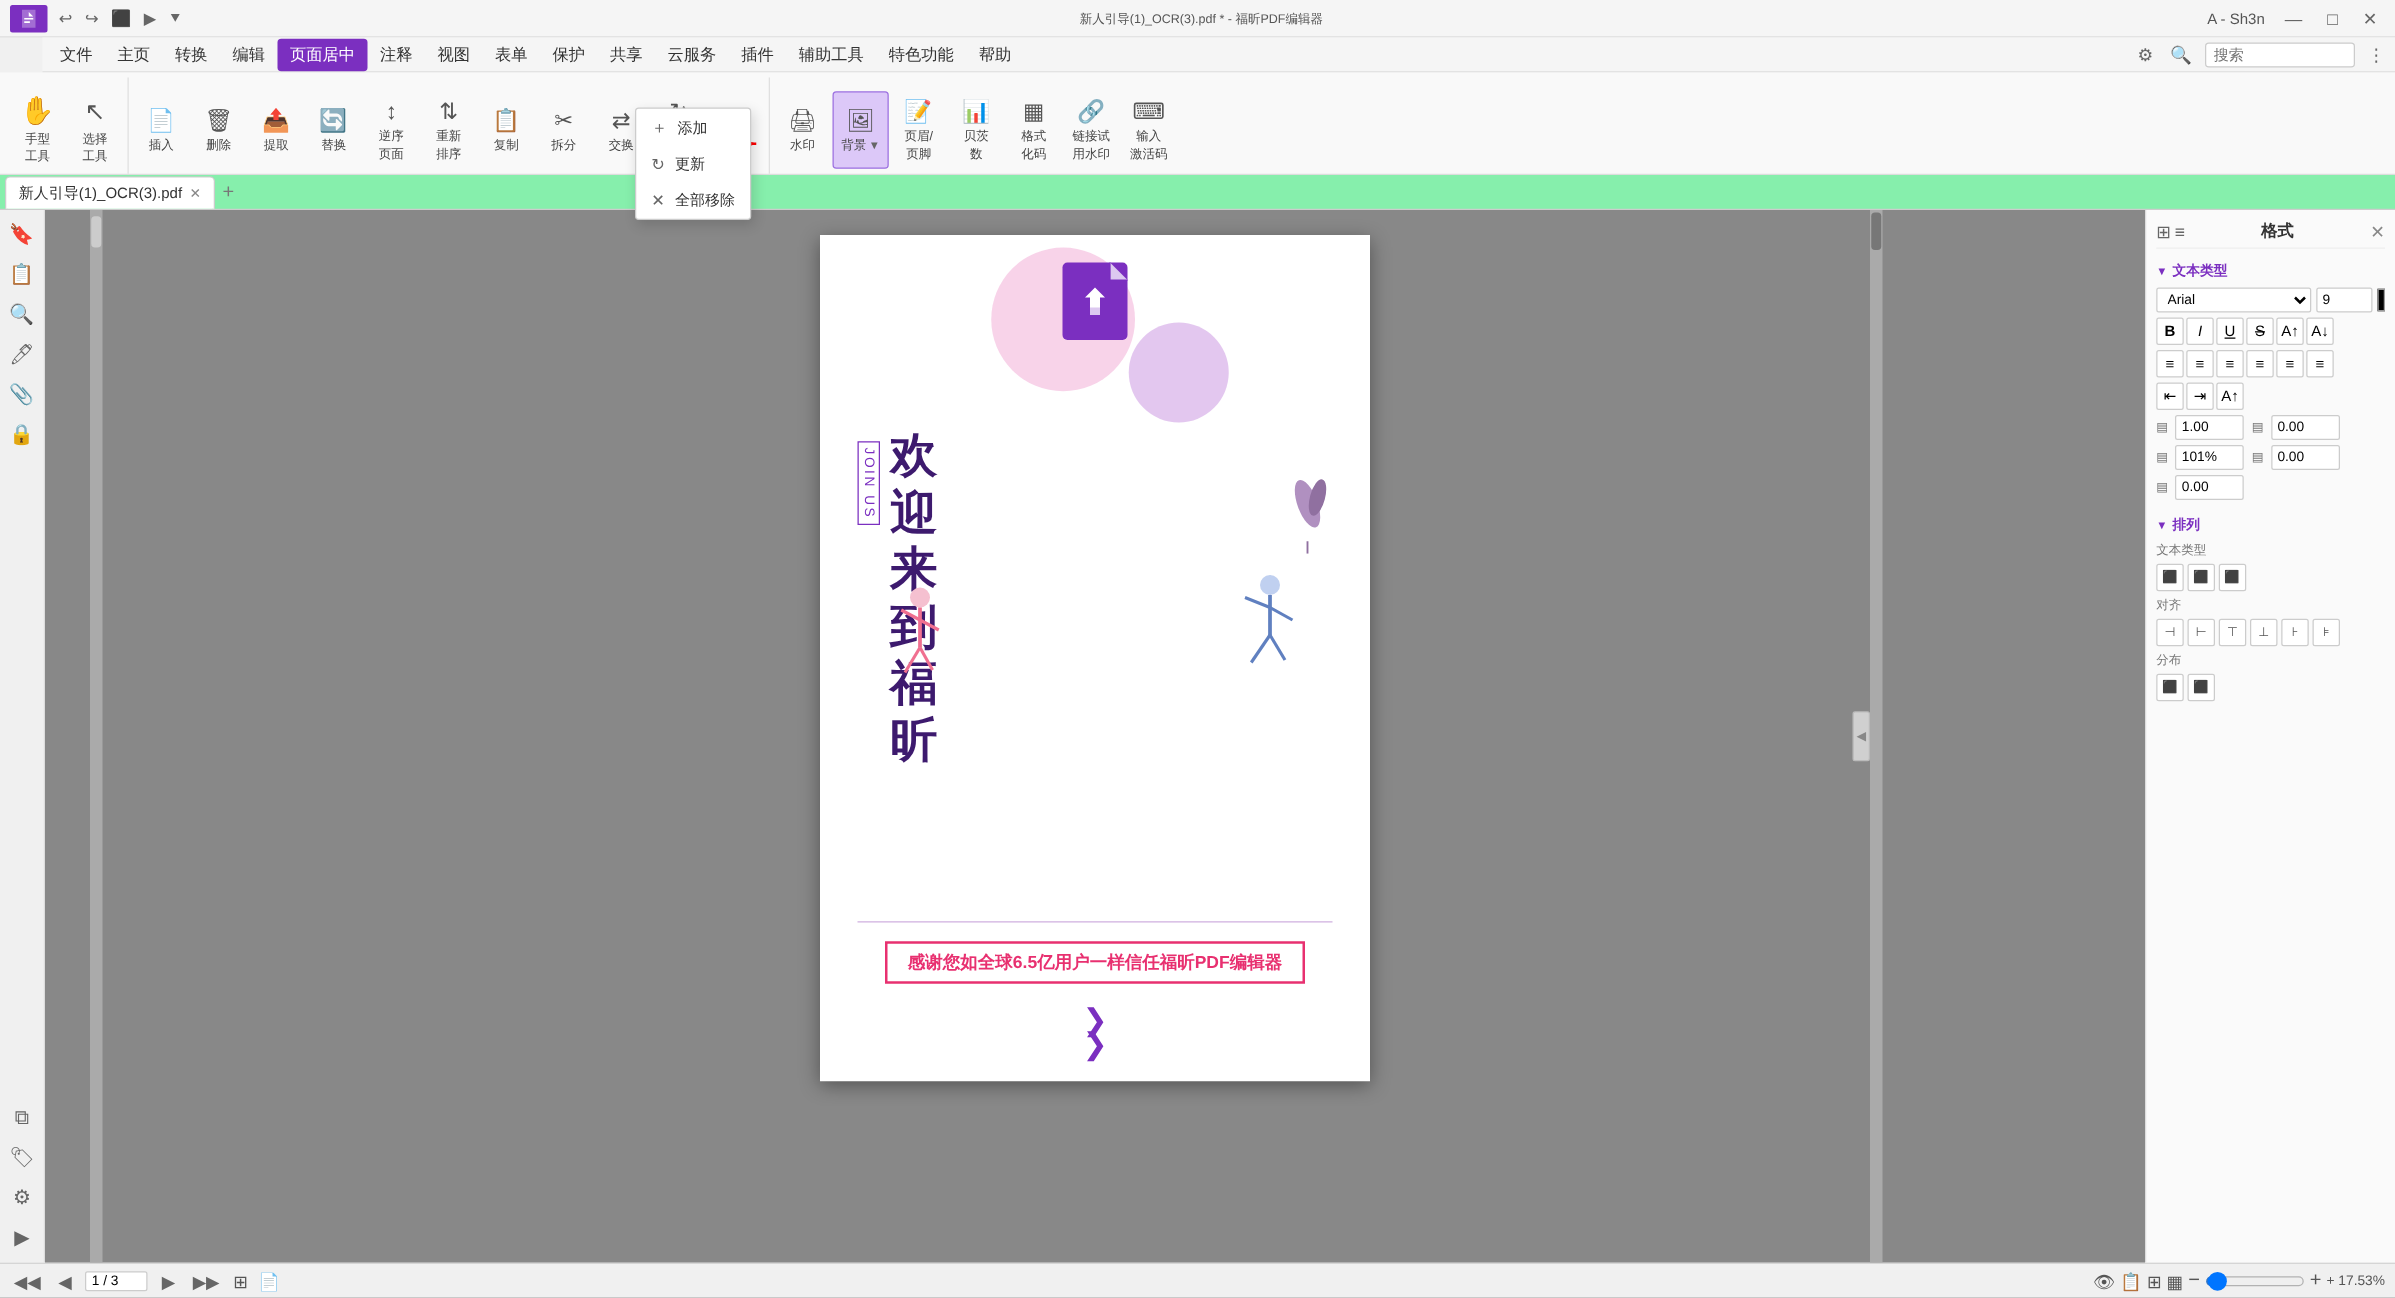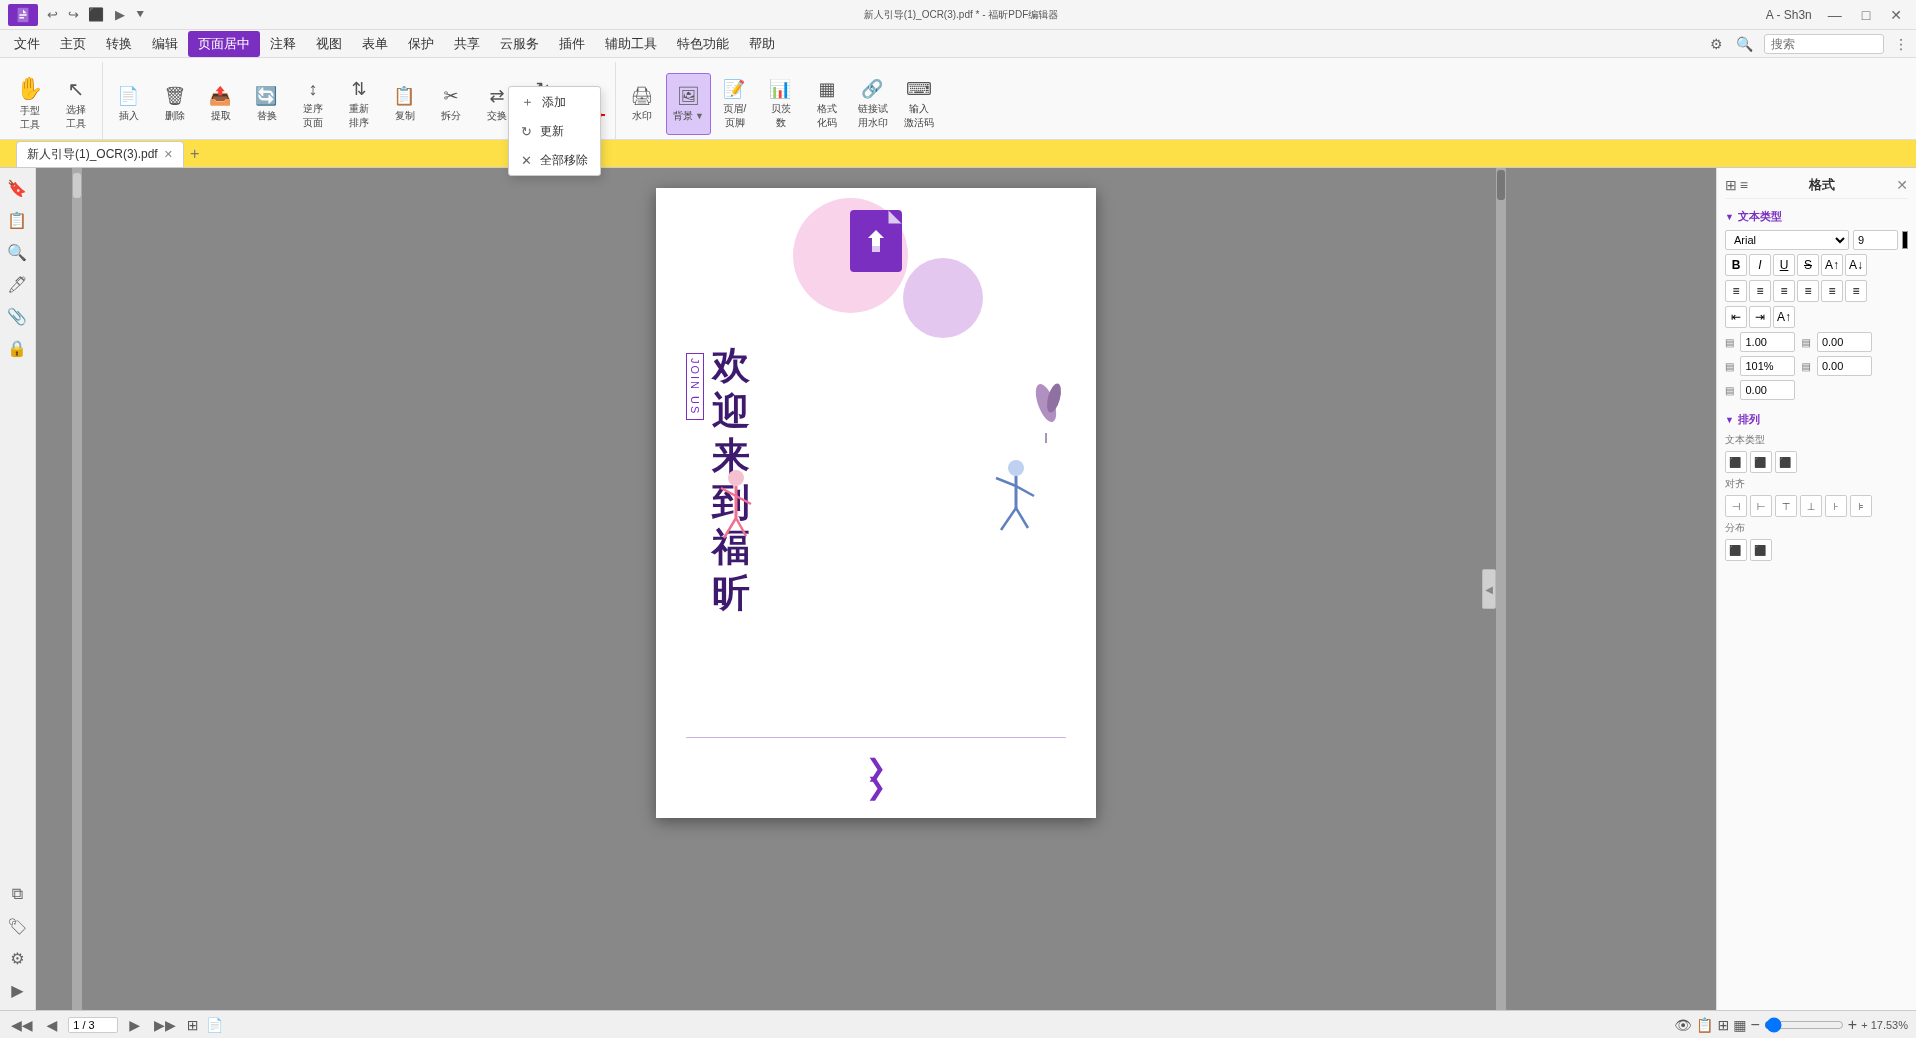--- a/index.html
+++ b/index.html
@@ -25,20 +25,21 @@
     #titlebar .quick-tools span { font-size: 13px; color: #666; cursor: pointer; padding: 2px 3px; }
 
     
     #menubar {
       height: 28px;
       background: #f5f5f5;
       display: flex;
       align-items: center;
       padding: 0 4px;
       border-bottom: 1px solid #ddd;
+      margin-left: 34px;
     }
     #menubar .menu-item {
       padding: 4px 10px;
       font-size: 13px;
       cursor: pointer;
       border-radius: 3px;
       color: #333;
     }
     #menubar .menu-item.active { background: #7b2fc0; color: white; }
     #menubar .search-area { margin-left: auto; display: flex; align-items: center; gap: 6px; }
@@ -101,24 +102,24 @@
       padding: 6px 12px;
       cursor: pointer;
       font-size: 12px;
       color: #333;
     }
     .dropdown-item .item-icon { font-size: 13px; color: #666; }
 
     
     #tabbar {
       height: 28px;
-      background: #fde047;
-      display: flex;
-      align-items: center;
-      padding: 0 16px;
+      background: #86efac;
+      display: flex;
+      align-items: center;
+      padding: 0 4px;
       border-bottom: 1px solid #ccc;
       gap: 2px;
     }
     .tab-item {
       display: flex;
       align-items: center;
       gap: 4px;
       background: #d0d0d0;
       border-radius: 4px 4px 0 0;
       padding: 4px 10px;
@@ -581,20 +582,23 @@
           <path d="M30 18 L30 50" stroke="#6080c0" stroke-width="3" fill="none"></path>
           <path d="M30 28 L10 20" stroke="#6080c0" stroke-width="2.5" fill="none"></path>
           <path d="M30 28 L48 38" stroke="#6080c0" stroke-width="2.5" fill="none"></path>
           <path d="M30 50 L15 72" stroke="#6080c0" stroke-width="2.5" fill="none"></path>
           <path d="M30 50 L42 70" stroke="#6080c0" stroke-width="2.5" fill="none"></path>
         </svg>
       </div>
 
       <div style="margin: 10px 30px 15px 30px;border-top: 1px solid #d0b0e0;margin-top:120px;"></div>
 
+      <div style="text-align:center;padding:0 20px;margin-top:10px;">
+        <div style="display:inline-block;border:2px solid #e83070;padding:6px 16px;color:#e83070;font-size:14px;font-weight:bold;">感谢您如全球6.5亿用户一样信任福昕PDF编辑器</div>
+      </div>
 
 
       <div style="text-align:center;margin-top:20px;margin-bottom:20px;">
         <div style="color:#7b2fc0;font-size:24px;line-height:0.8;">❯<br>❯</div>
       </div>
     </div>
 
     <div style="position:absolute;right:210px;top:0;width:10px;height:100%;background:#aaa;">
       <div style="width:8px;height:30px;background:#777;border-radius:3px;margin:2px auto;"></div>
     </div>

